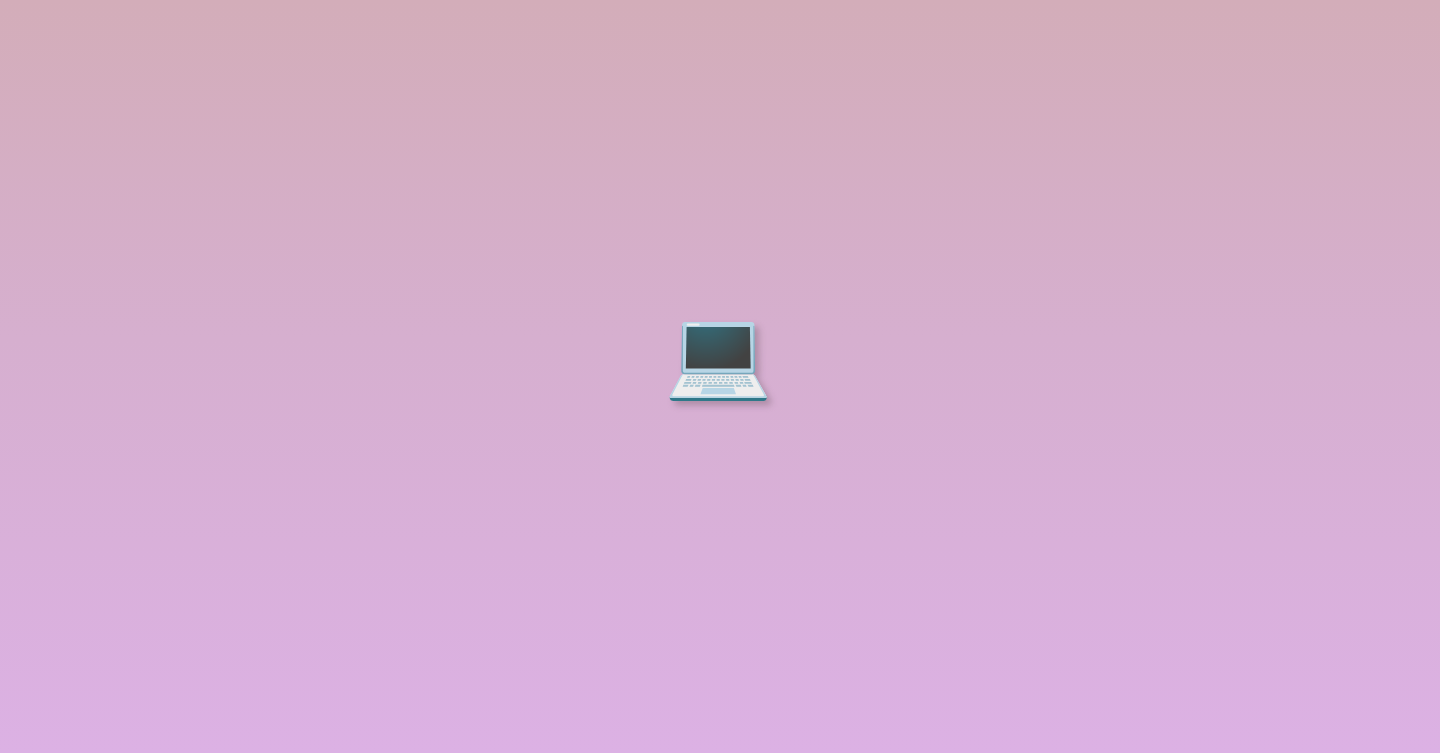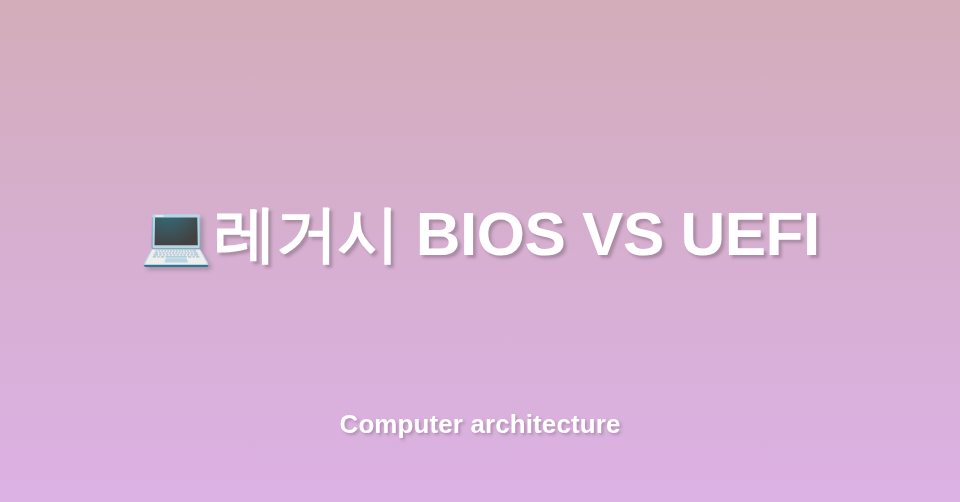--- a/index.html
+++ b/index.html
@@ -85,21 +85,17 @@
   }
 </style>
 </head>
 <body>
 
 <div id="slide" style="--grad-top: #d3adb9; --grad-mid: #d6afcf; --grad-bot: #dcb1e4;">
 
   <div class="title-block">
     <div class="title-line">
       <span class="title-emoji">💻</span>
-      <span class="title-text">레거시 BIOS VS UEFI</span>
     </div>
   </div>
 
-  <div class="subtitle-block">
-    <span class="subtitle-text">Computer architecture</span>
-  </div>
 
 </div>
 
 </body></html>

